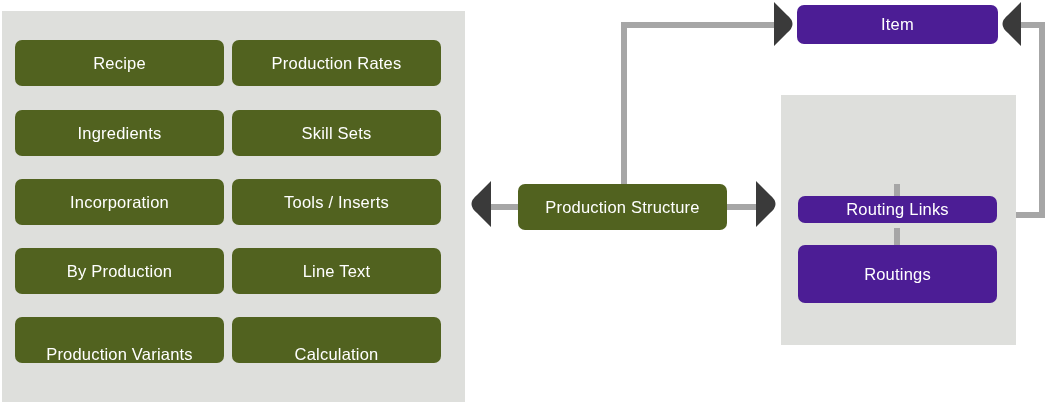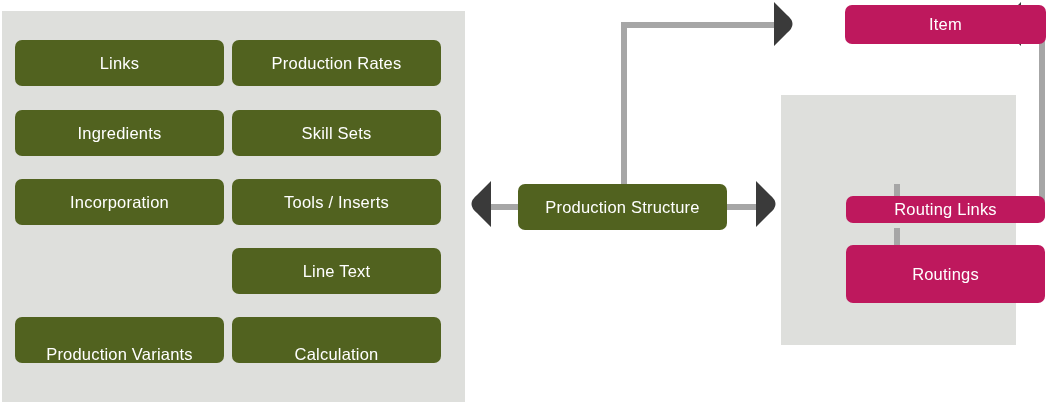--- a/index.html
+++ b/index.html
@@ -34,21 +34,21 @@
     color:#ffffff;
     font-size:16.5px;
     line-height:1.1;
     letter-spacing:.2px;
     text-align:center;
     box-sizing:border-box;
     padding:0 6px;
     white-space:nowrap;
   }
   .node.green{ background:#51621f; }
-  .node.gold { background:#be185d;margin-left:48px; }
+  .node.gold { background:#4c1d95; }
 
   
   .lbox{ width:209px; height:46px; }
   .col-a{ left:15px; }
   .col-b{ left:232px; }
   .row-1{ top:40px; }
   .row-2{ top:110px; }
   .row-3{ top:179px; }
   .row-4{ top:248px; }
   .row-5{ top:317px;align-items:flex-end; }
@@ -95,40 +95,43 @@
   #arrow-into-item-right{ left:997px; top:2px; width:24px; height:44px; }
 </style>
 </head>
 <body>
 
 <div id="canvas">
 
   <div class="panel" id="panel-left"></div>
 
   <div class="node green lbox col-a row-1">
-    <span>Links</span>
+    <span>Recipe</span>
   </div>
   <div class="node green lbox col-b row-1">
     <span>Production Rates</span>
   </div>
 
   <div class="node green lbox col-a row-2">
     <span>Ingredients</span>
   </div>
   <div class="node green lbox col-b row-2">
     <span>Skill Sets</span>
   </div>
 
   <div class="node green lbox col-a row-3">
     <span>Incorporation</span>
   </div>
   <div class="node green lbox col-b row-3">
     <span>Tools / Inserts</span>
   </div>
 
+  <div class="node green lbox col-a row-4">
+    <span>By Production</span>
+  </div>
   <div class="node green lbox col-b row-4">
     <span>Line Text</span>
   </div>
 
   <div class="node green lbox col-a row-5">
     <span>Production Variants</span>
   </div>
   <div class="node green lbox col-b row-5">
     <span>Calculation</span>
   </div>

